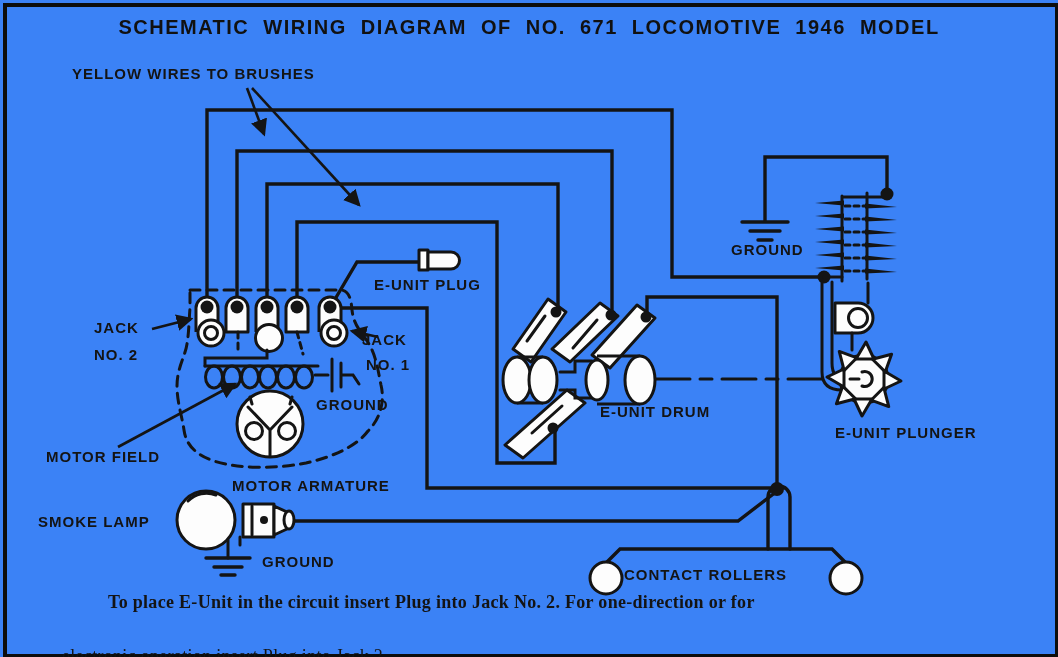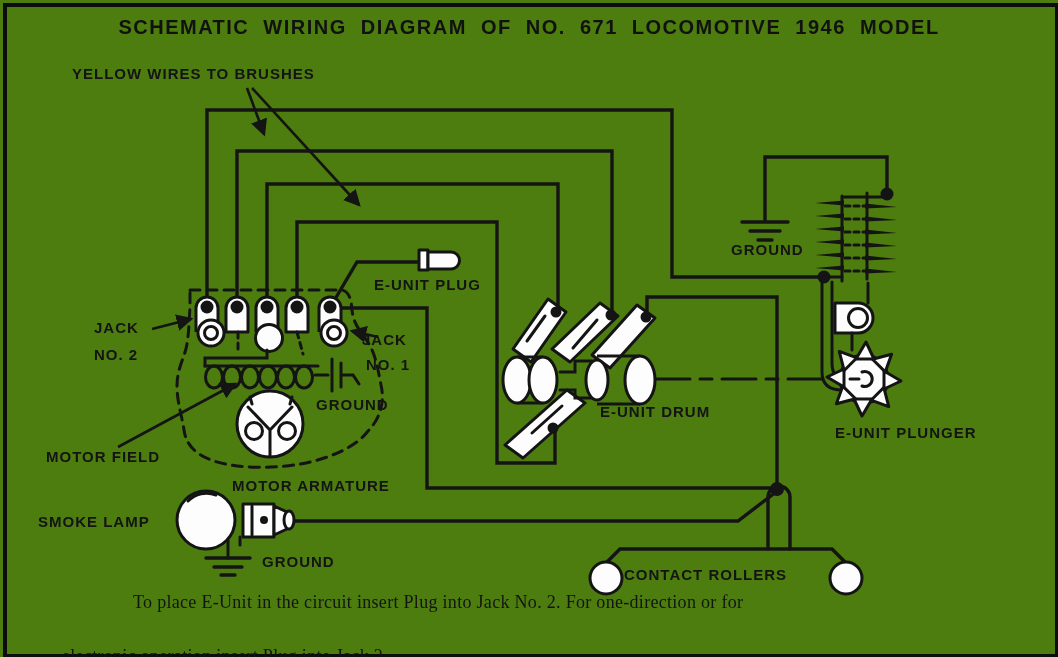--- a/index.html
+++ b/index.html
@@ -1,22 +1,22 @@
 <!DOCTYPE html>
 <html><head>
 <meta charset="utf-8">
 <style>
   html,body{margin:0;padding:0;background:#e8e8e8;}
-  .page{position:relative;width:1058px;height:657px;background:#4d7c0f;overflow:hidden;
+  .page{position:relative;width:1058px;height:657px;background:#3b82f6;overflow:hidden;
         font-family:"Liberation Sans",sans-serif;}
   .frame{position:absolute;left:3px;top:3px;width:1048px;height:647px;border:4px solid #0d0d0d;}
   .title{position:absolute;left:0;top:16px;width:100%;text-align:center;
          font:700 20px "Liberation Sans",sans-serif;letter-spacing:1.5px;word-spacing:7px;color:#111;}
   .caption{position:absolute;color:#141414;font:400 18px "Liberation Serif",serif;letter-spacing:.3px;}
-  .cap1{left:133px;top:592px;}
+  .cap1{left:108px;top:592px;font-weight:bold;}
   .cap2{left:62px;top:619px;margin-top:27px;}
   svg{position:absolute;left:0;top:0;}
   .w{stroke:#141414;stroke-width:3.4;fill:none;stroke-linecap:round;}
   .w2{stroke:#141414;stroke-width:3;fill:none;stroke-linecap:round;}
   .sh{stroke:#141414;stroke-width:3;fill:#fdfdfd;stroke-linejoin:round;}
   .dot{fill:#141414;stroke:none;}
   .dash{stroke:#141414;stroke-width:3;fill:none;stroke-dasharray:10 7;stroke-linecap:round;}
   .lead{stroke:#141414;stroke-width:2.6;fill:none;}
   .lbl{font:700 15px "Liberation Sans",sans-serif;letter-spacing:1px;fill:#141414;}
   .fil{fill:#141414;stroke:none;}

